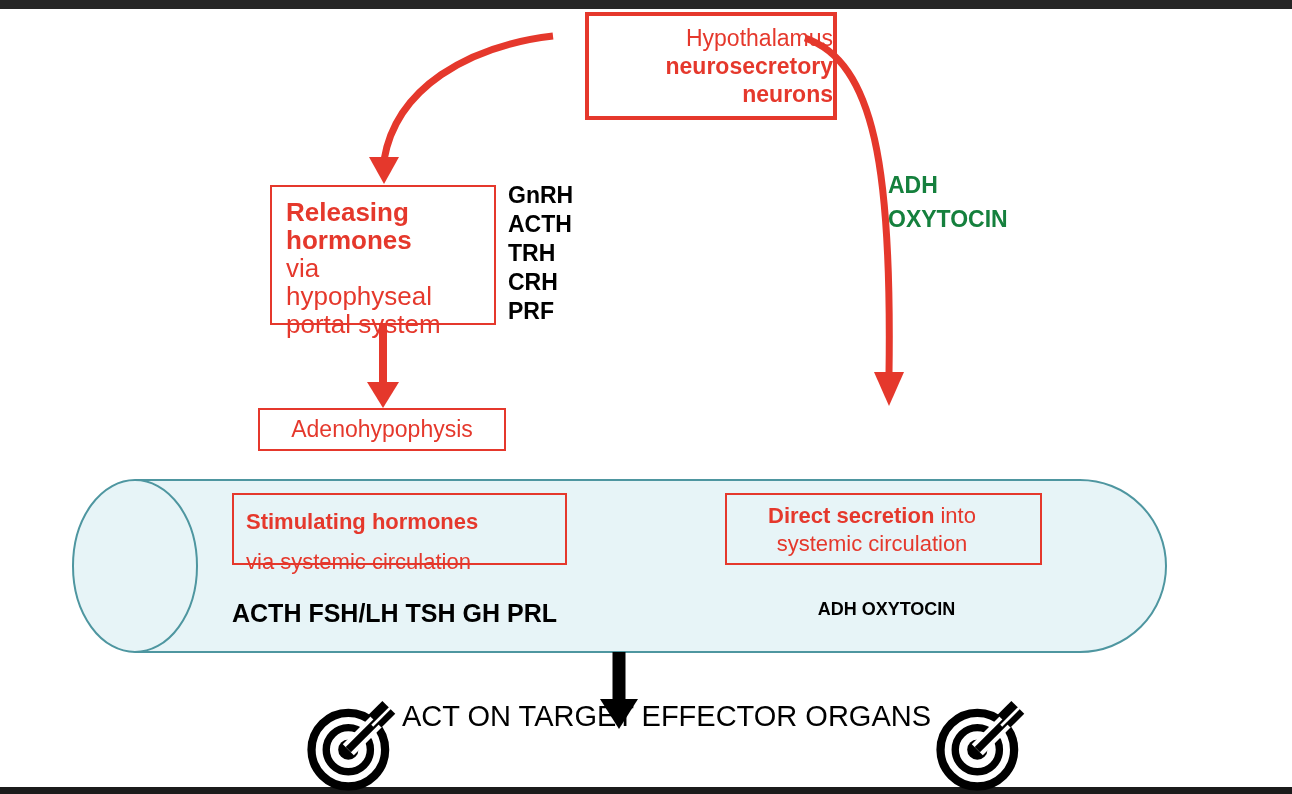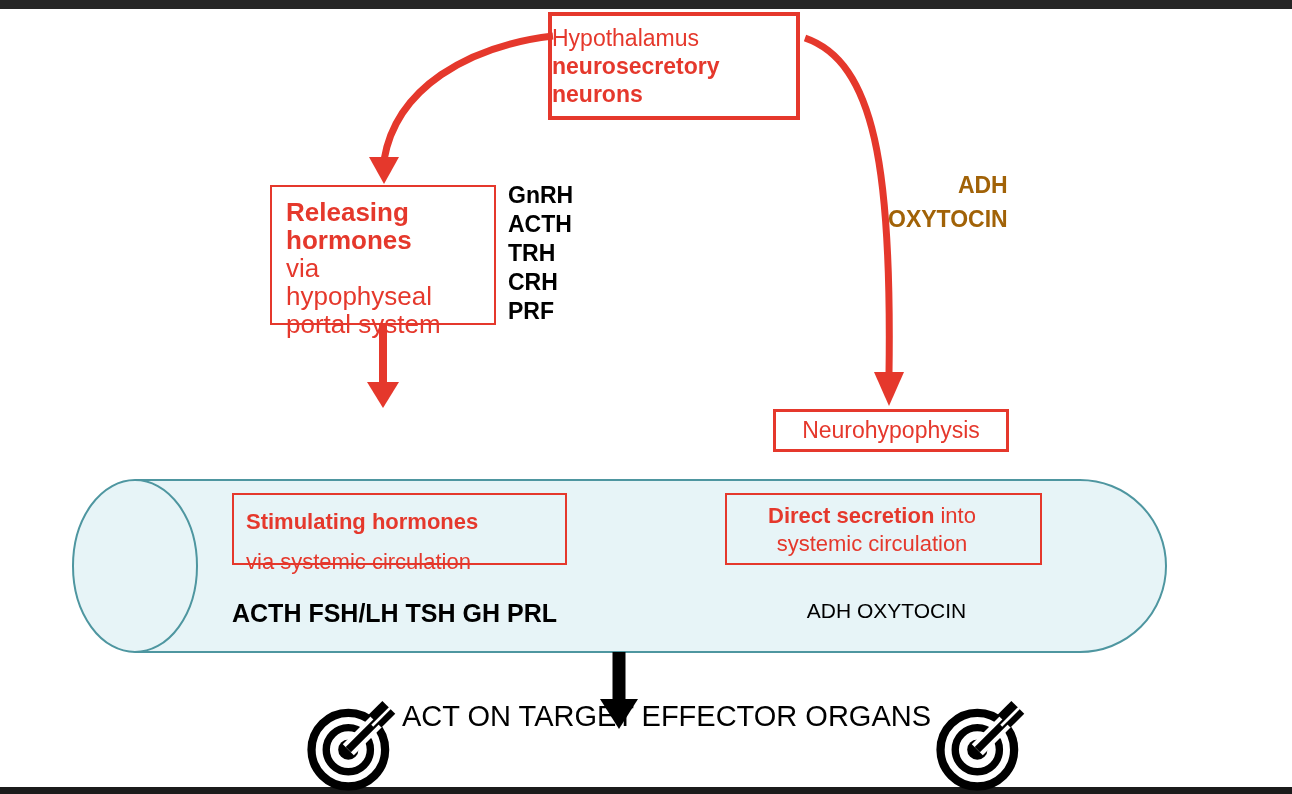--- a/index.html
+++ b/index.html
@@ -15,37 +15,37 @@
   #bar-bottom{top:787px;height:7px;background:#1b1b1b;}
 
   .abs{position:absolute;box-sizing:border-box;}
   .redtext{color:#e5382c;}
 
   #arrow-layer{position:absolute;left:0;top:0;z-index:1;pointer-events:none;}
 
   .redbox{border:2px solid #e5382c;background:transparent;z-index:2;}
 
   #hypothalamus-box{
-    left:548px;top:12px;width:252px;height:108px;
+    left:585px;top:12px;width:252px;height:108px;
     border:4px solid #e5382c;
     display:flex;align-items:center;justify-content:center;
-    text-align:left;font-size:23px;line-height:28px;z-index:2;
+    text-align:right;font-size:23px;line-height:28px;z-index:2;
   }
   #hypothalamus-box .sub{font-weight:bold;}
 
   #releasing-box{
     left:270px;top:185px;width:226px;height:140px;
     padding:11px 0 0 14px;font-size:26px;line-height:28px;
   }
   #releasing-box .inner{width:162px;}
   #releasing-box b{font-weight:bold;}
 
   #gnrh-list{left:508px;top:181px;z-index:2;font-weight:bold;font-size:23px;line-height:29px;color:#000;}
 
-  #adh-top-label{left:888px;top:168px;z-index:2;font-weight:bold;font-size:23px;line-height:34px;color:#a16207;text-align:right;}
+  #adh-top-label{left:888px;top:168px;z-index:2;font-weight:bold;font-size:23px;line-height:34px;color:#15803d;}
 
   #adeno-box{
     left:258px;top:408px;width:248px;height:43px;
     display:flex;align-items:center;justify-content:center;
     font-size:23px;
   }
   #neuro-box{
     left:773px;top:409px;width:236px;height:43px;border-width:3px;
     display:flex;align-items:center;justify-content:center;
     font-size:23px;
@@ -58,21 +58,21 @@
   }
   #stim-box .inner{width:262px;}
   #direct-box{
     left:725px;top:493px;width:317px;height:72px;
     padding:7px 0 0 12px;font-size:22px;line-height:28px;
     border-width:2px;
   }
   #direct-box .inner{width:266px;text-align:center;}
 
   #acth-label{left:232px;top:599px;z-index:2;font-weight:bold;font-size:25px;color:#000;}
-  #adh-circ-label{left:770px;top:599px;width:233px;text-align:center;z-index:2;font-weight:normal;font-size:21px;color:#000;}
+  #adh-circ-label{left:770px;top:599px;width:233px;text-align:center;z-index:2;font-weight:bold;font-size:18px;color:#000;}
 
   #bottom-row{
     left:306px;top:700px;z-index:2;
     display:flex;align-items:flex-start;gap:4px;
   }
   #bottom-row .caption{
     font-size:29px;color:#000;white-space:nowrap;letter-spacing:0px;
   }
   .target-svg{width:92px;height:92px;display:block;}
 </style>
@@ -129,24 +129,24 @@
     <div>TRH</div>
     <div>CRH</div>
     <div>PRF</div>
   </div>
 
   <div id="adh-top-label" class="abs">
     <div>ADH</div>
     <div>OXYTOCIN</div>
   </div>
 
+  <div id="adeno-box" class="abs redbox redtext">
+    <span>Adenohypophysis</span>
+  </div>
 
-  <div id="neuro-box" class="abs redbox redtext">
-    <span>Neurohypophysis</span>
-  </div>
 
   <div id="stim-box" class="abs redbox redtext">
     <div class="inner"><b>Stimulating hormones</b><span> via systemic circulation</span></div>
   </div>
 
   <div id="direct-box" class="abs redbox redtext">
     <div class="inner"><b>Direct secretion</b><span> into systemic circulation</span></div>
   </div>
 
   <div id="acth-label" class="abs">ACTH FSH/LH TSH GH PRL</div>

